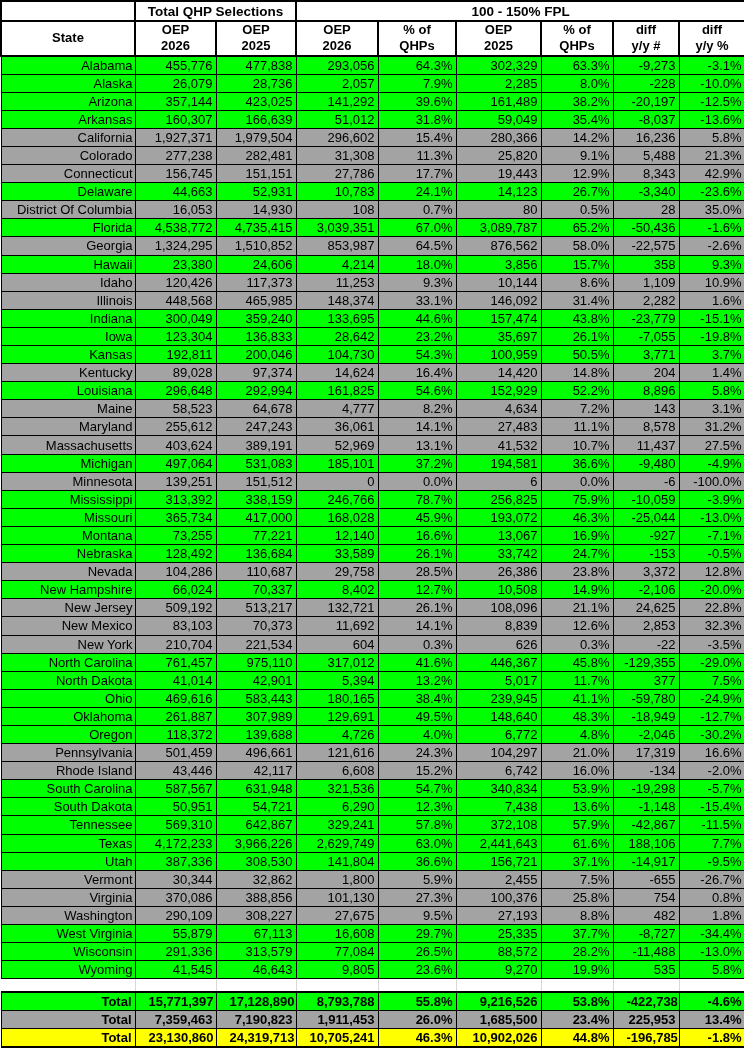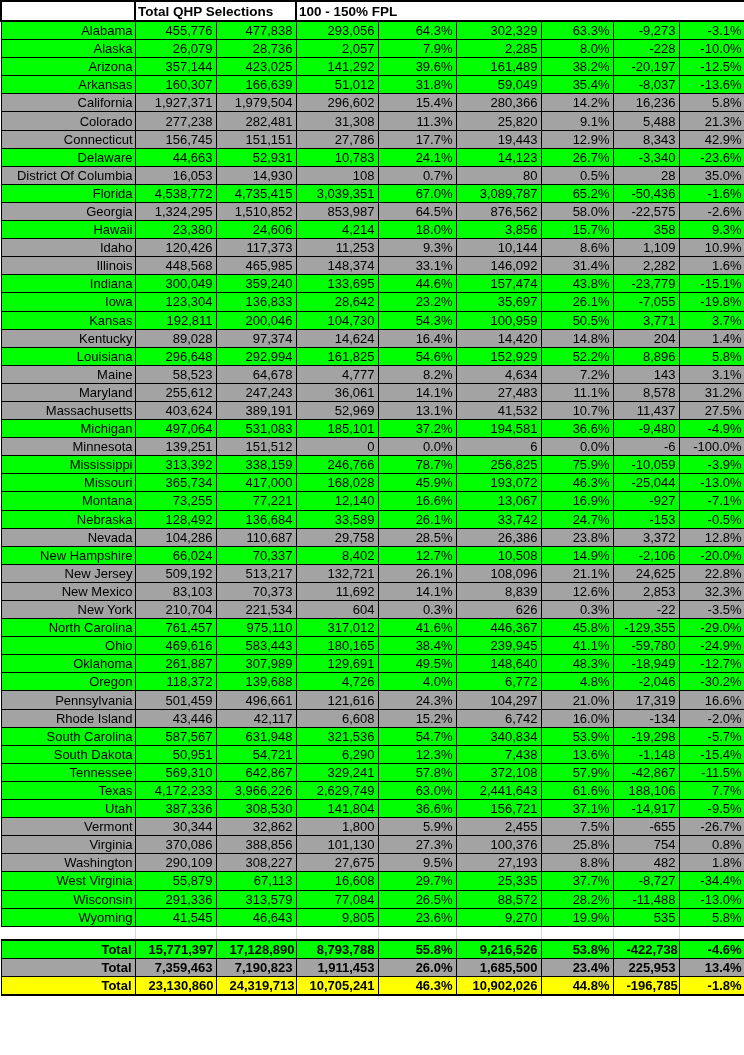--- a/index.html
+++ b/index.html
@@ -2,21 +2,21 @@
 <html><head>
 <meta charset="utf-8">
 <style>
   html,body{margin:0;padding:0;background:#ffffff;}
   .wrap{width:744px;height:1055px;background:#ffffff;overflow:hidden;}
   table{border-collapse:collapse;table-layout:fixed;width:744px;
         font-family:"Liberation Sans","DejaVu Sans",sans-serif;
         font-size:13px;color:#000;}
   td{overflow:hidden;white-space:nowrap;padding:0 3px 0 1px;}
   
-  tr.hdr td{border:2px solid #000;background:#fff;font-weight:bold;text-align:left;padding:0 2px;}
+  tr.hdr td{border:2px solid #000;background:#fff;font-weight:bold;text-align:center;padding:0 2px;}
   tr.hdr1 td{height:18px;font-size:13.5px;}
   tr.hdr2 td{height:32px;white-space:pre-line;line-height:1.25;font-size:13px;}
   
   tr.r td{border:1px solid #000;text-align:right;height:17.1px;}
   tr.r td:first-child{padding-right:2px;margin-top:28px;}
   
   tr.tot td{border:1px solid #000;text-align:right;font-weight:bold;height:17px;padding-left:13px;}
   tr.tot.first td{border-top:2px solid #000;}
   tr.tot.last td{border-bottom:2px solid #000;}
   
@@ -41,20 +41,39 @@
       <col style="width:72px">
         <col style="width:66px">
         <col style="width:66px">
     </colgroup>
     <tbody>
       <tr class="hdr hdr1">
         <td></td>
         <td colspan="2">Total QHP Selections</td>
         <td colspan="6">100 - 150% FPL</td>
       </tr>
+      <tr class="hdr hdr2">
+        <td>State</td>
+        <td>OEP
+2026</td>
+        <td>OEP
+2025</td>
+        <td>OEP
+2026</td>
+        <td>% of
+QHPs</td>
+        <td>OEP
+2025</td>
+        <td>% of
+QHPs</td>
+        <td>diff
+y/y #</td>
+        <td>diff
+y/y %</td>
+      </tr>
     </tbody>
     <tbody id="body-rows">
         <tr class="r g">
           <td>Alabama</td>
           <td>455,776</td>
           <td>477,838</td>
           <td>293,056</td>
           <td>64.3%</td>
           <td>302,329</td>
           <td>63.3%</td>
@@ -416,20 +435,31 @@
         <tr class="r g">
           <td>North Carolina</td>
           <td>761,457</td>
           <td>975,110</td>
           <td>317,012</td>
           <td>41.6%</td>
           <td>446,367</td>
           <td>45.8%</td>
           <td>-129,355</td>
           <td>-29.0%</td>
+        </tr>
+        <tr class="r g">
+          <td>North Dakota</td>
+          <td>41,014</td>
+          <td>42,901</td>
+          <td>5,394</td>
+          <td>13.2%</td>
+          <td>5,017</td>
+          <td>11.7%</td>
+          <td>377</td>
+          <td>7.5%</td>
         </tr>
         <tr class="r g">
           <td>Ohio</td>
           <td>469,616</td>
           <td>583,443</td>
           <td>180,165</td>
           <td>38.4%</td>
           <td>239,945</td>
           <td>41.1%</td>
           <td>-59,780</td>

